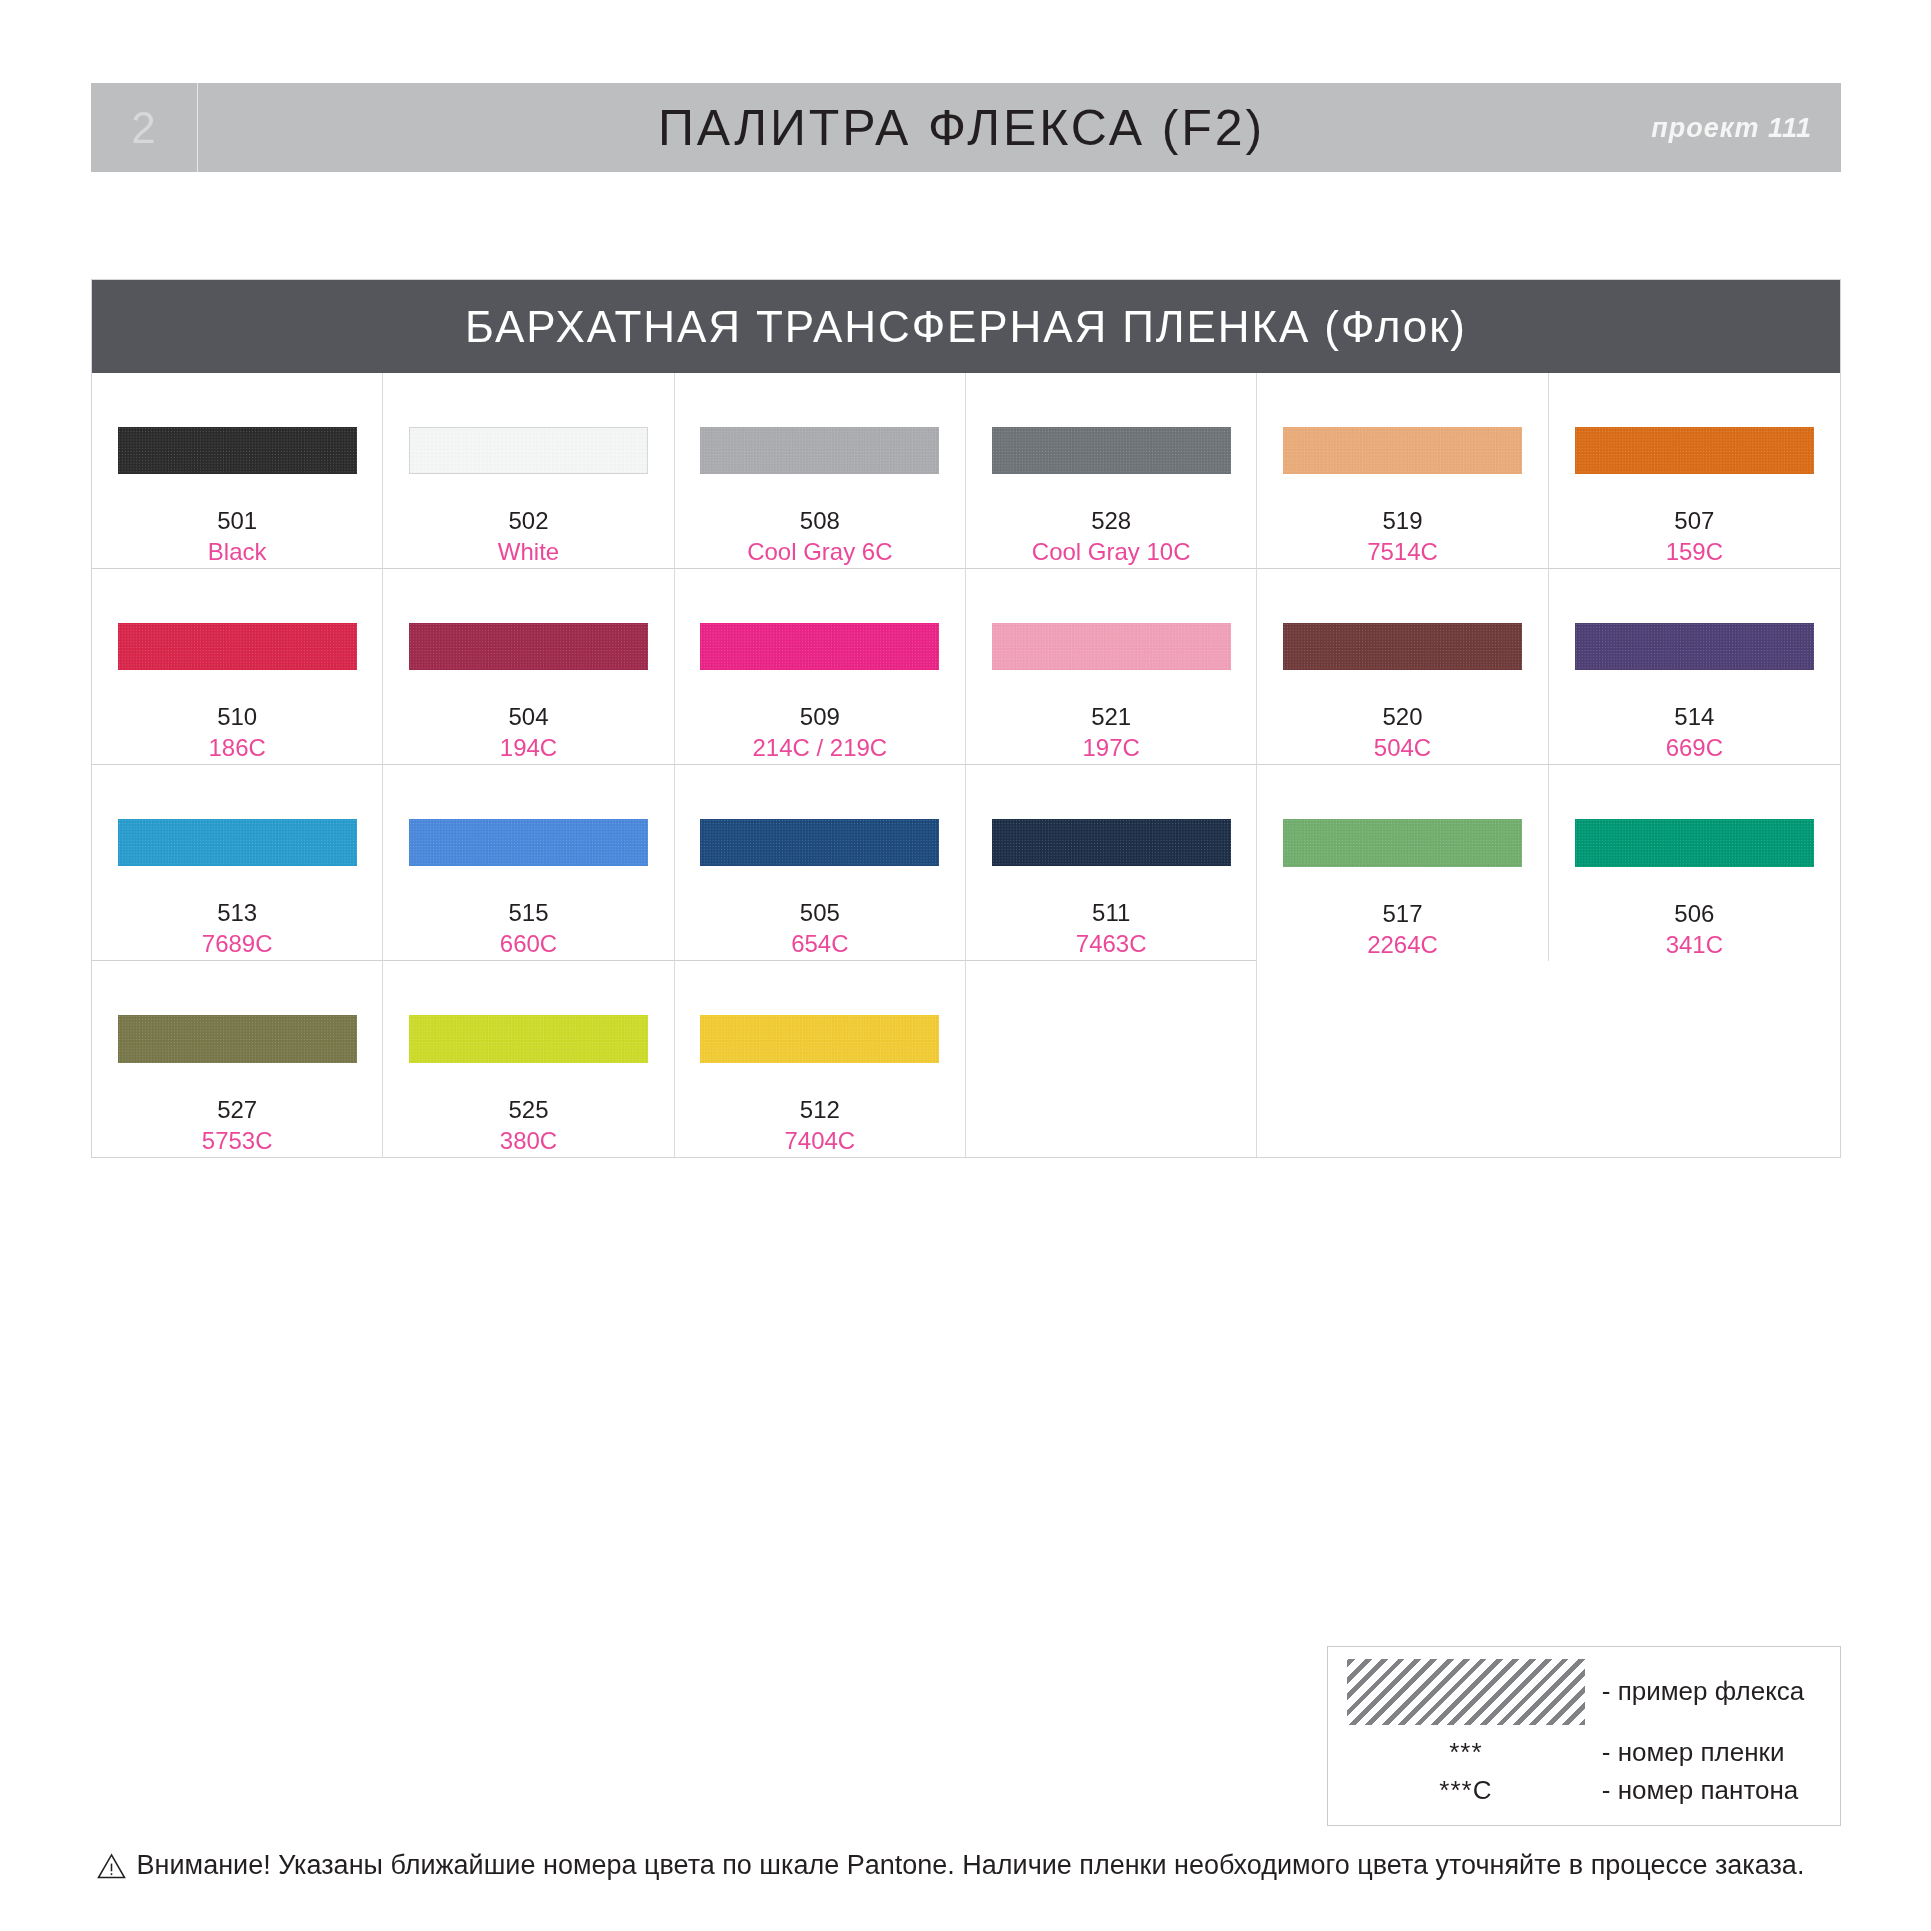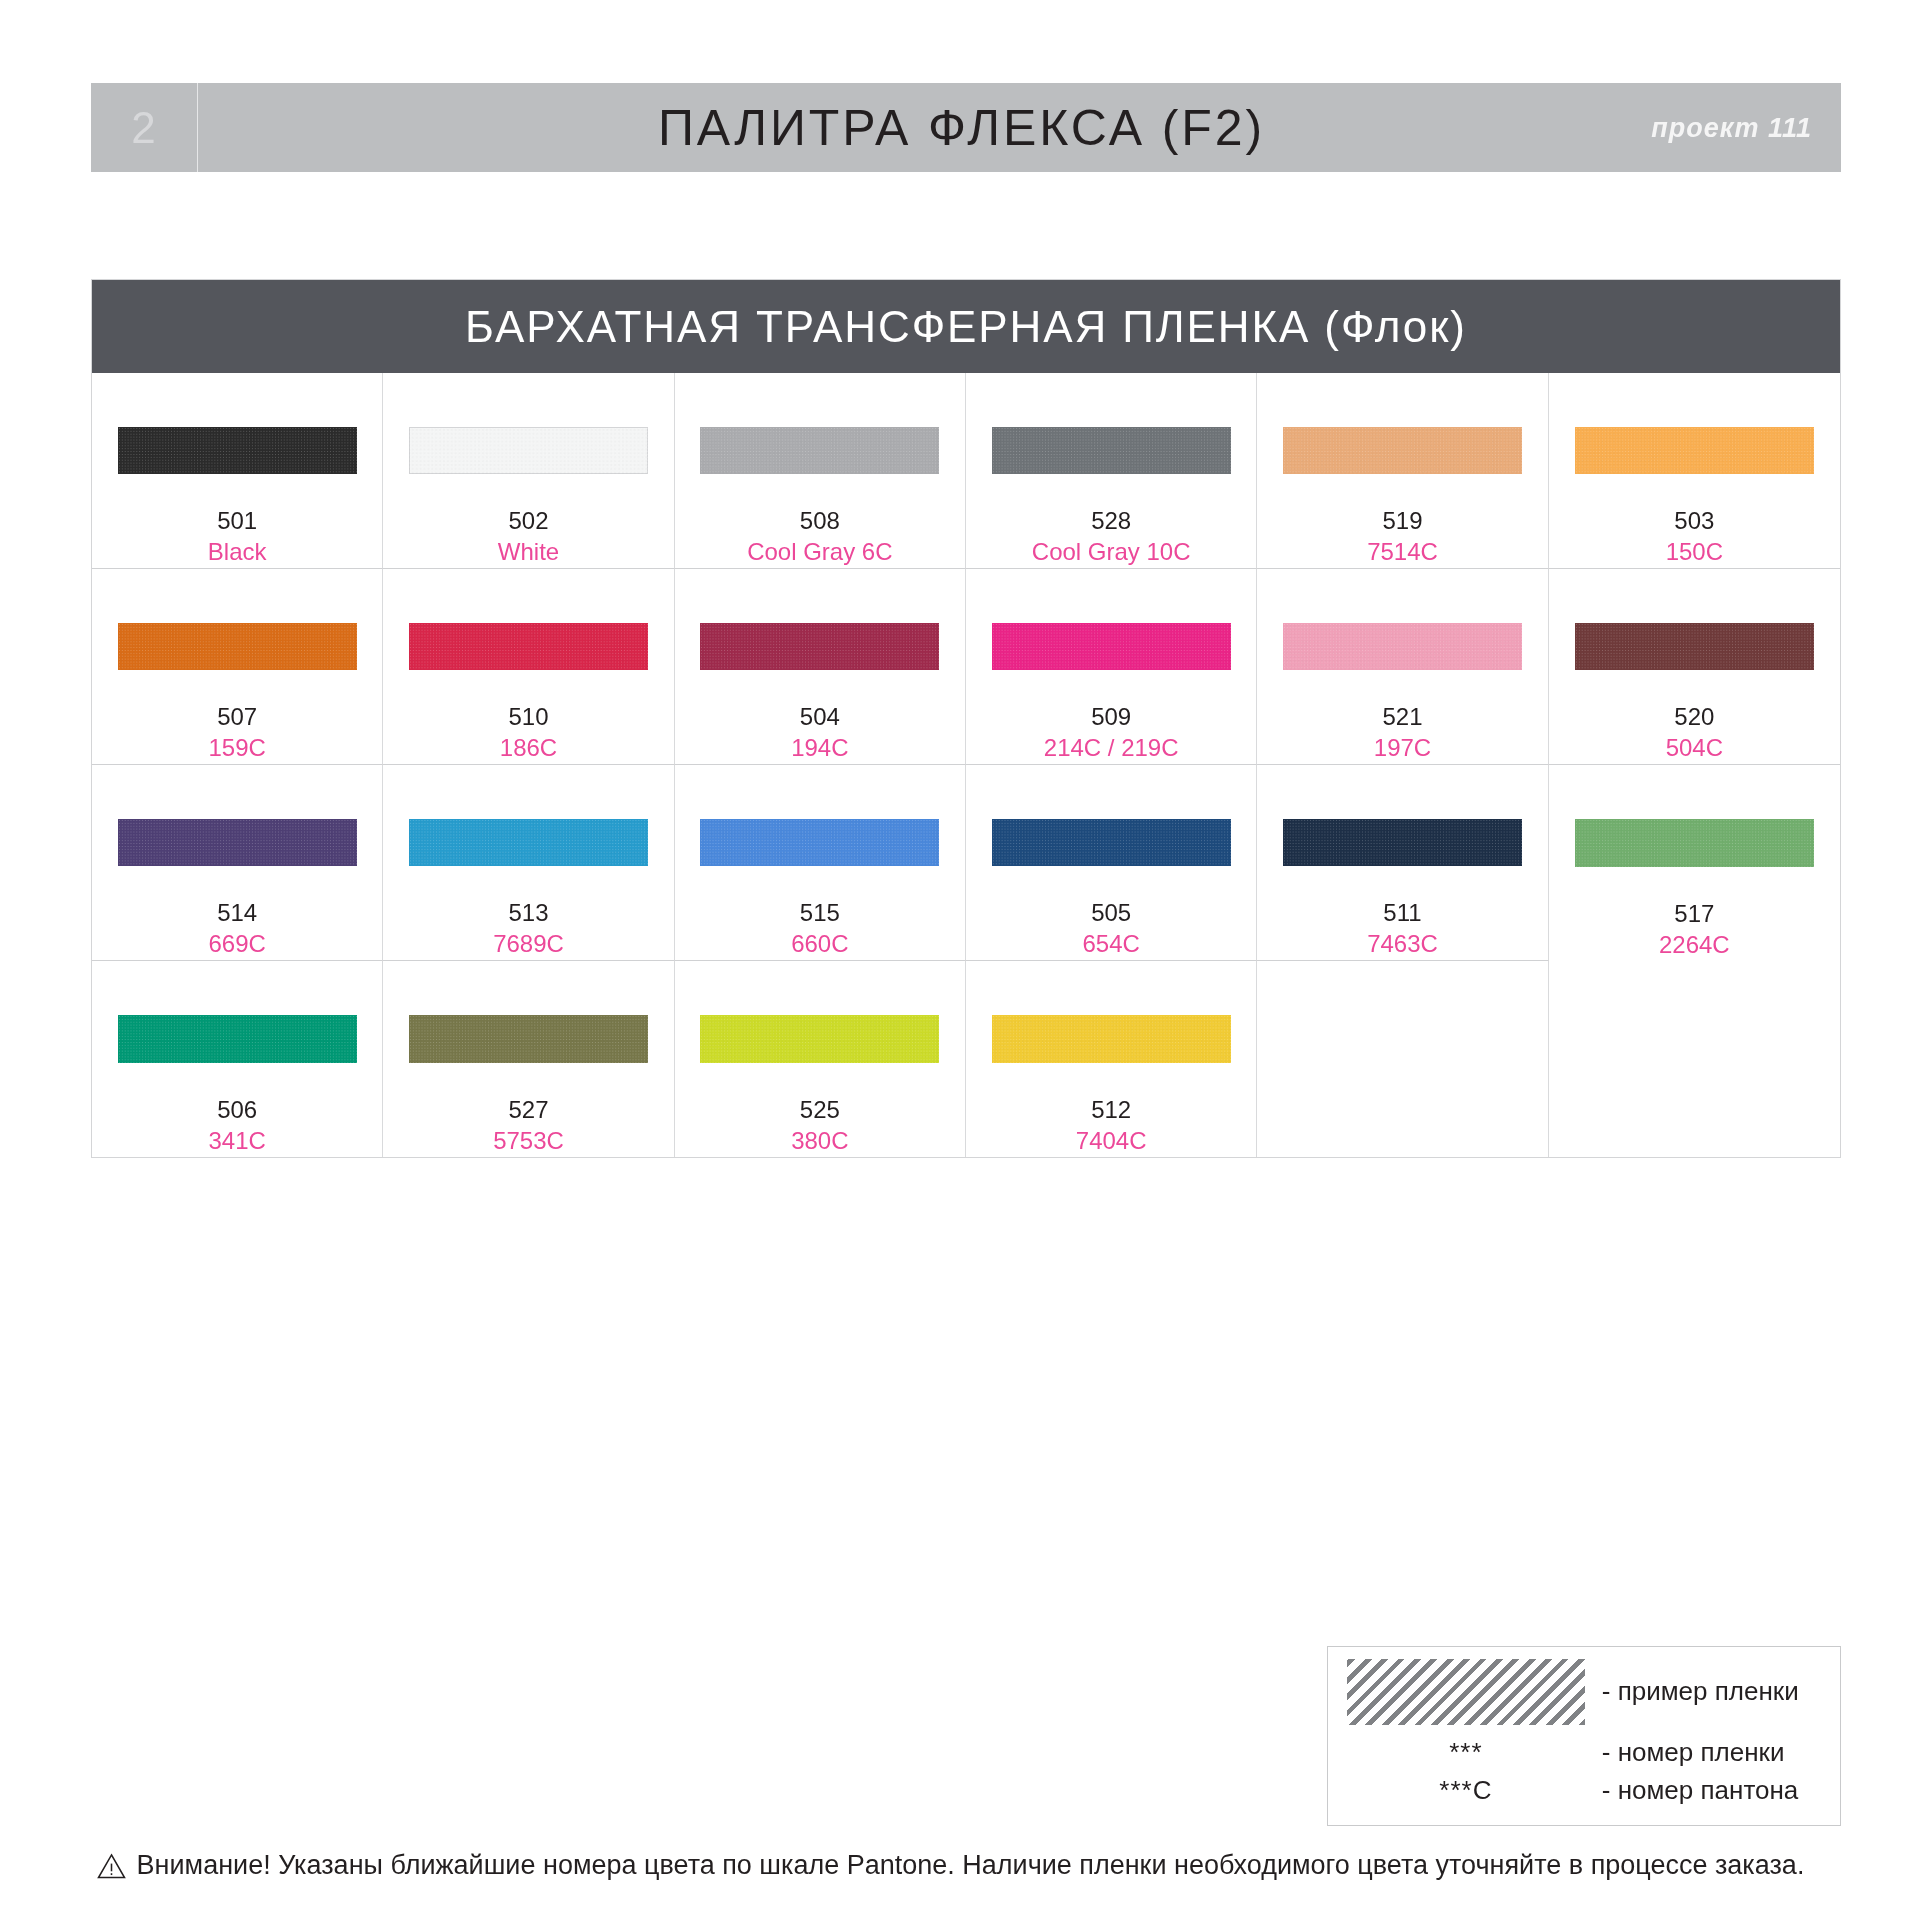--- a/index.html
+++ b/index.html
@@ -256,25 +256,20 @@
         <div class="swatch" style="background-color: rgb(110, 115, 119);"></div>
         <div class="cell-code">528</div>
         <div class="cell-pantone">Cool Gray 10C</div>
       </div>
       <div class="cell">
         <div class="swatch" style="background-color: rgb(233, 171, 121);"></div>
         <div class="cell-code">519</div>
         <div class="cell-pantone">7514C</div>
       </div>
       <div class="cell">
-        <div class="swatch" style="background-color: rgb(249, 174, 80);"></div>
-        <div class="cell-code">503</div>
-        <div class="cell-pantone">150C</div>
-      </div>
-      <div class="cell">
         <div class="swatch" style="background-color: rgb(217, 108, 23);"></div>
         <div class="cell-code">507</div>
         <div class="cell-pantone">159C</div>
       </div>
       <div class="cell">
         <div class="swatch" style="background-color: rgb(216, 38, 74);"></div>
         <div class="cell-code">510</div>
         <div class="cell-pantone">186C</div>
       </div>
       <div class="cell">
@@ -349,21 +344,21 @@
       </div>
       <div class="cell row-last empty"></div>
     </div>
 </div>
 
 <div class="legend">
   <div class="legend-row hatch-row">
     <div class="legend-left">
       <div class="legend-hatch"></div>
     </div>
-    <div class="legend-text">- пример пленки</div>
+    <div class="legend-text">- пример флекса</div>
   </div>
   <div class="legend-row">
     <div class="legend-left">
       <span class="legend-stars">***</span>
     </div>
     <div class="legend-text">- номер пленки</div>
   </div>
   <div class="legend-row">
     <div class="legend-left">
       <span class="legend-stars">***C</span>

